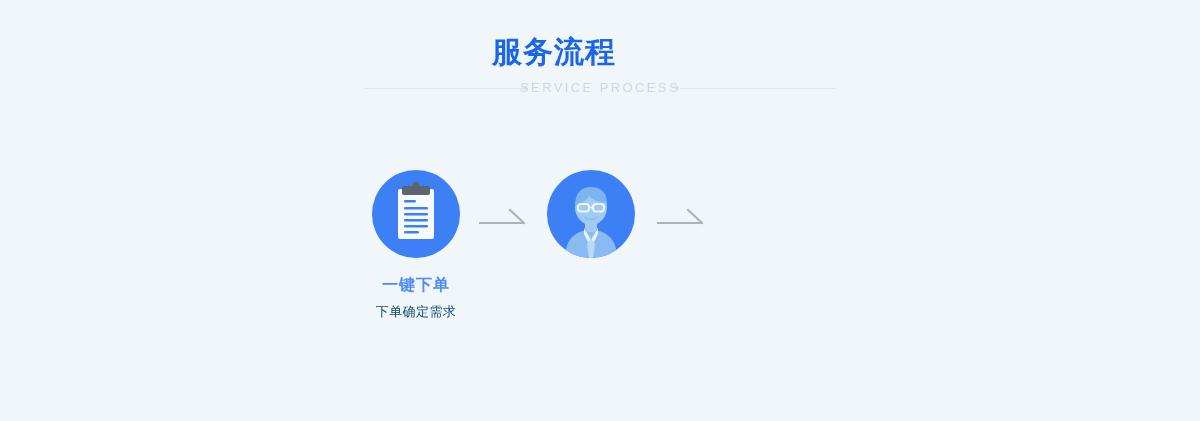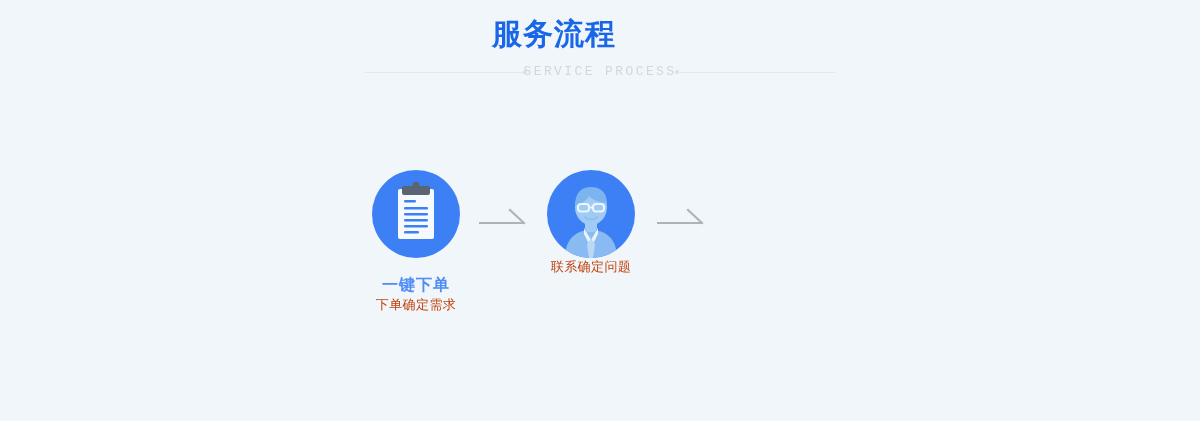--- a/index.html
+++ b/index.html
@@ -18,24 +18,23 @@
   .page {
     position: relative;
     width: 1200px;
     height: 421px;
   }
 
   
   .header {
     position: absolute;
     left: 0;
-    top: 18px;
+    top: 34px;
     width: 1108px;
     text-align: center;
-    font-family: Liberation Mono, monospace;
   }
   .section-title {
     font-size: 30px;
     font-weight: bold;
     color: #1a66e8;
     letter-spacing: 1px;
     line-height: 36px;
     margin: 0;
   }
   .subtitle-row {
@@ -104,22 +103,23 @@
 
   .step-title {
     margin-top: 16px;
     font-size: 16px;
     font-weight: bold;
     color: #4f8cf5;
     letter-spacing: 1px;
     line-height: 22px;
   }
   .step-desc {
+    margin-top: 7px;
     font-size: 13px;
-    color: #c2410c;
+    color: #0c4a6e;
     letter-spacing: 0.4px;
     line-height: 18px;
   }
 
   
   .arrow {
     position: absolute;
     top: 36px;
     width: 56px;
     height: 22px;
@@ -192,21 +192,20 @@
             <path d="M28 36 C28 22 35 17 44 17 C54 17 60 23 60 33 C52 33 46 30 42 26 C39 31 34 34 28 36 Z" fill="#7cb4ef"></path>
 
             <rect x="31" y="34" width="11" height="7.5" rx="3" fill="none" stroke="#eef6fd" stroke-width="2"></rect>
             <rect x="46" y="34" width="11" height="7.5" rx="3" fill="none" stroke="#eef6fd" stroke-width="2"></rect>
             <path d="M42 37.5 H46" stroke="#eef6fd" stroke-width="2"></path>
 
             <path d="M38 47 C40 50 48 50 50 47" stroke="#8ec0f2" stroke-width="2" fill="none" stroke-linecap="round"></path>
           </g>
         </svg>
       </div>
-      <div class="step-desc">联系确定问题</div>
     </div>
 
     <svg class="arrow arrow-2" viewBox="0 0 56 22">
       <path d="M1 17 H44" stroke="#aab4bd" stroke-width="2.2" fill="none" stroke-linecap="square"></path>
       <path d="M31 4 L45 17" stroke="#aab4bd" stroke-width="2.2" fill="none" stroke-linecap="square"></path>
     </svg>
 
 
   </div>
 </div>

